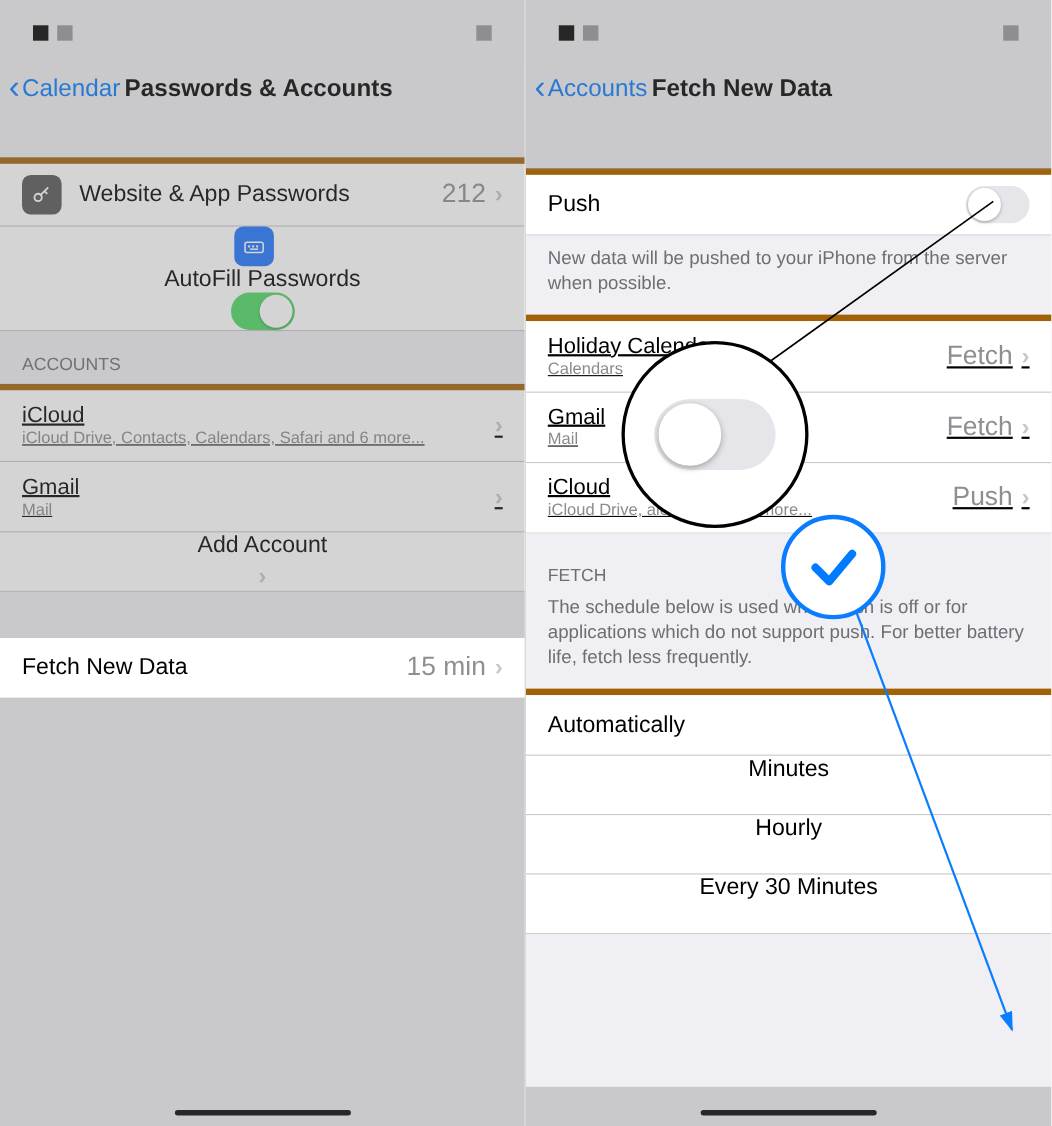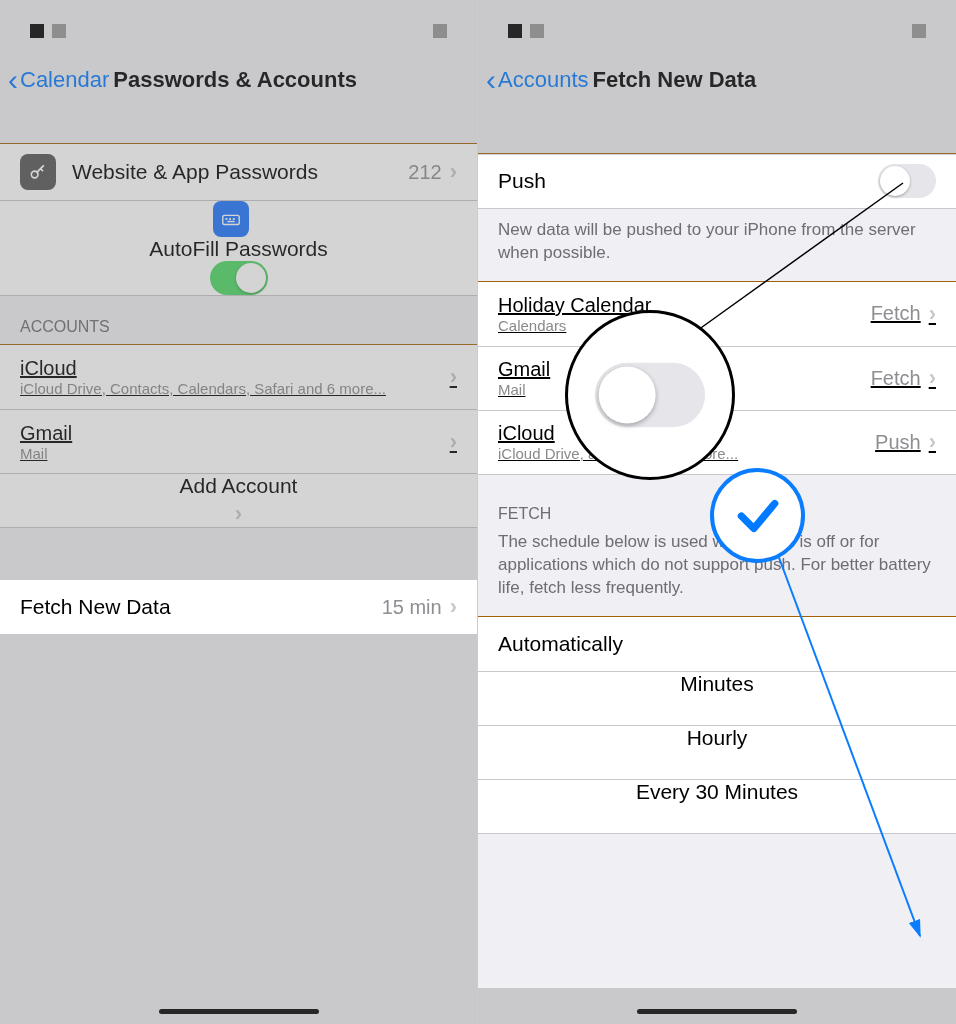--- a/index.html
+++ b/index.html
@@ -51,40 +51,40 @@
   }
   .dim-overlay.right-top {
     
     height:155px;
   }
   .dim-overlay.right-bottom {
     top:auto; bottom:0; height:36px;
   }
 
   
-  .group { background:#fff; border-top:1px solid #a16207; border-bottom:1px solid #c8c7cc; }
+  .group { background:#fff; border-top:6px solid #a16207; border-bottom:1px solid #c8c7cc; }
   .spacer { height:34px; }
   .header-label {
     font-size:16px; color:#6d6d72; padding:22px 20px 8px 20px; text-transform:uppercase;
   }
   .footer-label {
     font-size:17px; color:#6d6d72; padding:10px 20px 16px 20px; line-height:1.35;
   }
   .row {
     display:flex; align-items:center; padding:0 20px;
     min-height:54px; background:#fff; position:relative;
   }
   .row + .row { border-top:1px solid #c8c7cc;flex-direction:column; }
   .row .icon { width:36px; height:36px; border-radius:8px; margin-right:16px; display:flex; align-items:center; justify-content:center;}
   .row .label { font-size:21px; color:#000; flex:1; }
   .row .sublabel { font-size:15px; color:#8a8a8e; }
   .row.twolines { flex-direction:row; align-items:center; min-height:64px;text-decoration:underline;}
   .row.twolines .textcol { display:flex; flex-direction:column; flex:1;}
   .row.twolines .textcol .label {font-size:20px;}
-  .row .value { font-size:20px; color:#8e8e93; margin-right:8px;}
+  .row .value { font-size:24px; color:#8e8e93; margin-right:8px;}
   .row .disclosure { color:#c7c7cc; font-size:22px; font-weight:600;}
   .row.tall { min-height:56px; }
 
   
   .switch {
     width:58px; height:34px; border-radius:17px; background:#e5e5ea; position:relative;
   }
   .switch .knob {
     position:absolute; top:2px; left:2px; width:30px; height:30px; border-radius:50%;
     background:#fff; box-shadow:0 1px 3px rgba(0,0,0,0.3);

